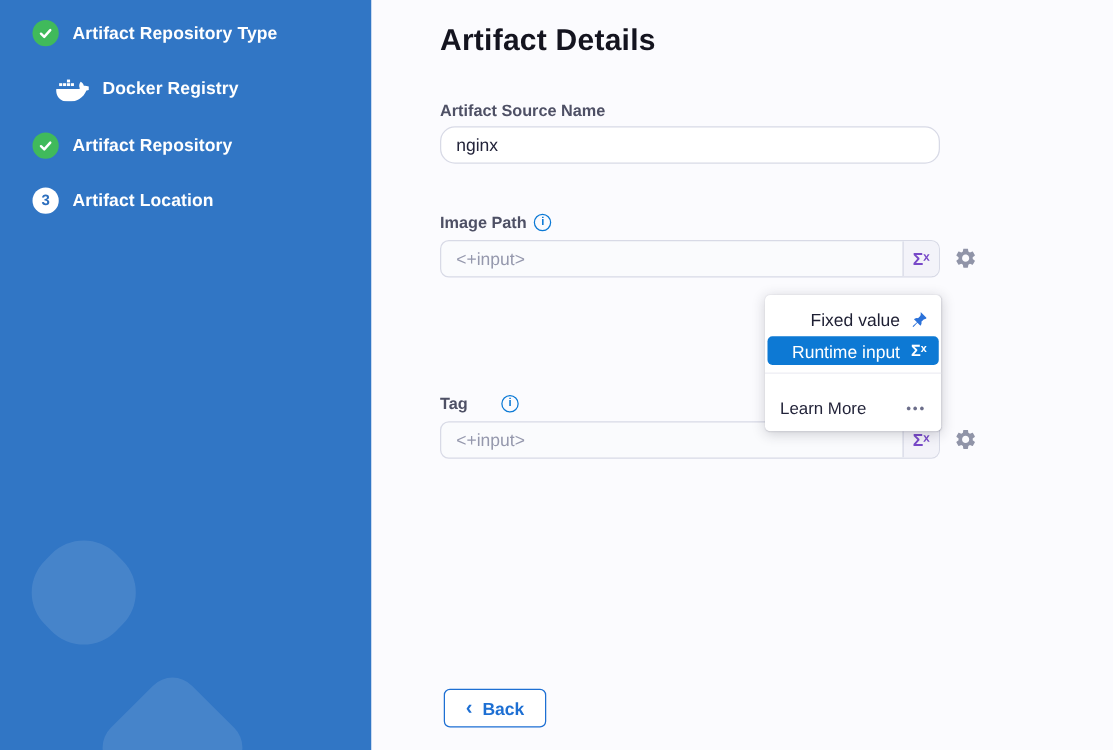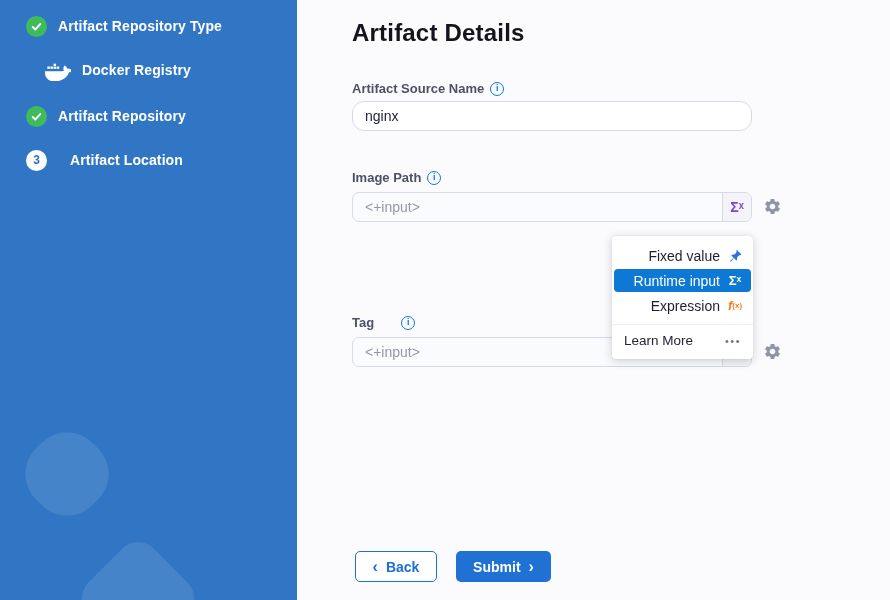--- a/index.html
+++ b/index.html
@@ -7,21 +7,21 @@
   .screen { position:relative; width:890px; height:600px; background:#fbfbfe; overflow:hidden; }
 
   
   .sidebar { position:absolute; left:0; top:0; width:297px; height:600px; background:#3176c5; overflow:hidden; }
   .wm-ring { position:absolute; left:27px; top:434px; width:67px; height:67px;
              border:40px solid rgba(255,255,255,.10); border-radius:36px; transform:rotate(45deg); }
   .wm-solid { position:absolute; left:92px; top:552px; width:92px; height:92px;
               background:rgba(255,255,255,.10); border-radius:22px; transform:rotate(45deg); }
   .step-row { position:absolute; display:flex; align-items:center; gap:11px; height:22px; cursor:pointer; }
   .step-label { color:#ffffff; font-size:14px; font-weight:600; letter-spacing:.1px; }
-  .step-label.current { font-weight:700;margin-left:12px; }
+  .step-label.current { font-weight:700; }
   .check-circle { width:21px; height:21px; border-radius:50%; background:#40ba5b; display:flex; align-items:center; justify-content:center; flex:0 0 auto; }
   .check-circle svg { display:block; }
   .num-circle { width:21px; height:21px; border-radius:50%; background:#ffffff; color:#2d6fbe;
                 display:flex; align-items:center; justify-content:center; font-size:12px; font-weight:700; flex:0 0 auto; }
   .docker-icon { width:27px; height:21px; display:flex; align-items:center; justify-content:center; flex:0 0 auto; }
 
   
   .page-title { position:absolute; left:352px; top:19px; font-size:24px; font-weight:700; color:#14141f; letter-spacing:.2px; }
   .field-label { position:absolute; display:flex; align-items:center; gap:6px;
                  font-size:13px; font-weight:600; color:#4e5065; }
@@ -54,21 +54,21 @@
   .menu { position:absolute; left:612px; top:236px; width:141px; background:#ffffff; border-radius:4px;
           box-shadow:0 2px 10px rgba(40,41,61,.22), 0 0 1px rgba(40,41,61,.18); padding-top:7px; z-index:10; }
   .menu-item { height:25px; display:flex; align-items:center; justify-content:flex-end; gap:7px;
                padding-right:10px; font-size:14px; color:#1e1f33; cursor:pointer; }
   .menu-item.selected { background:#0d79d4; color:#ffffff; border-radius:4px; margin:1px 2px; height:23px; padding-right:8px; }
   .menu-item .mi-icon { width:16px; display:flex; justify-content:center; align-items:center; }
   .sigma-white { color:#ffffff; font-size:13px; font-weight:600; }
   .fx-icon { color:#ff7b21; font-size:13px; font-weight:600; font-style:italic; }
   .fx-icon sub { font-size:8px; font-style:normal; }
   .menu-divider { border-top:1px solid #ededf4; margin-top:6px; }
-  .learn-row { display:flex; align-items:center; justify-content:space-between; padding:8px 12px 11px 12px; }
+  .learn-row { display:flex; align-items:center; justify-content:space-between; padding:8px 12px 11px 12px;margin-top:12px; }
   .learn-link { font-size:13.5px; color:#23243a; cursor:pointer; }
   .more-dots { font-size:11px; color:#6c6e8a; letter-spacing:1.5px; cursor:pointer; }
 
   
   .btn { position:absolute; top:551px; height:31px; border-radius:5px; font-size:14px; font-weight:700;
          display:flex; align-items:center; justify-content:center; gap:8px; cursor:pointer;
          font-family:"Liberation Sans", sans-serif; }
   .btn-back { left:355px; width:82px; background:#ffffff; border:1.5px solid #1d6fd3; color:#1d6fd3; }
   .btn-submit { left:456px; width:95px; background:#2071d4; border:none; color:#ffffff; }
   .chev { font-size:16px; font-weight:700; line-height:1; }
@@ -117,21 +117,21 @@
     </div>
 
     <div class="step-row" style="left:26px; top:149px;">
       <span class="num-circle">3</span>
       <span class="step-label current">Artifact Location</span>
     </div>
   </div>
 
   <div class="page-title">Artifact Details</div>
 
-  <div class="field-label" style="left:352px; top:81px;">
+  <div class="field-label" style="left:352px; top:81px;flex-direction:column;">
     <span>Artifact Source Name</span>
     <span class="info-icon">
         <span>i</span>
       </span>
   </div>
   <input class="text-input" style="left: 352px; top: 101px;" type="text" value="nginx">
 
   <div class="field-label" style="left:352px; top:170px;">
     <span>Image Path</span>
     <span class="info-icon">
@@ -177,36 +177,25 @@
             <path fill="#2b71d9" d="M10.2,1.2l4.6,4.6c0.35,0.35,0.2,0.95-0.28,1.08l-2,0.55l-2.1,2.1c0.32,1,0.18,2.1-0.42,3l-0.45,0.68l-2.8-2.8l-3.6,4.1l-0.84-0.84l4.1-3.6l-2.8-2.8l0.68-0.45c0.9-0.6,2-0.74,3-0.42l2.1-2.1l0.55-2C9.25,1,9.85,0.85,10.2,1.2z"></path>
           </svg>
       </span>
     </div>
     <div class="menu-item selected">
       <span>Runtime input</span>
       <span class="mi-icon sigma-white">
           <span>Σˣ</span>
         </span>
     </div>
-    <div class="menu-item">
-      <span>Expression</span>
-      <span class="mi-icon fx-icon">
-          <span>f</span>
-          <sub>(x)</sub>
-        </span>
-    </div>
     <div class="menu-divider"></div>
     <div class="learn-row">
       <span class="learn-link">Learn More</span>
       <span class="more-dots">•••</span>
     </div>
   </div>
 
   <button class="btn btn-back">
     <span class="chev">‹</span>
     <span>Back</span>
   </button>
-  <button class="btn btn-submit">
-    <span>Submit</span>
-    <span class="chev">›</span>
-  </button>
 
 </div>
 
 </body></html>

